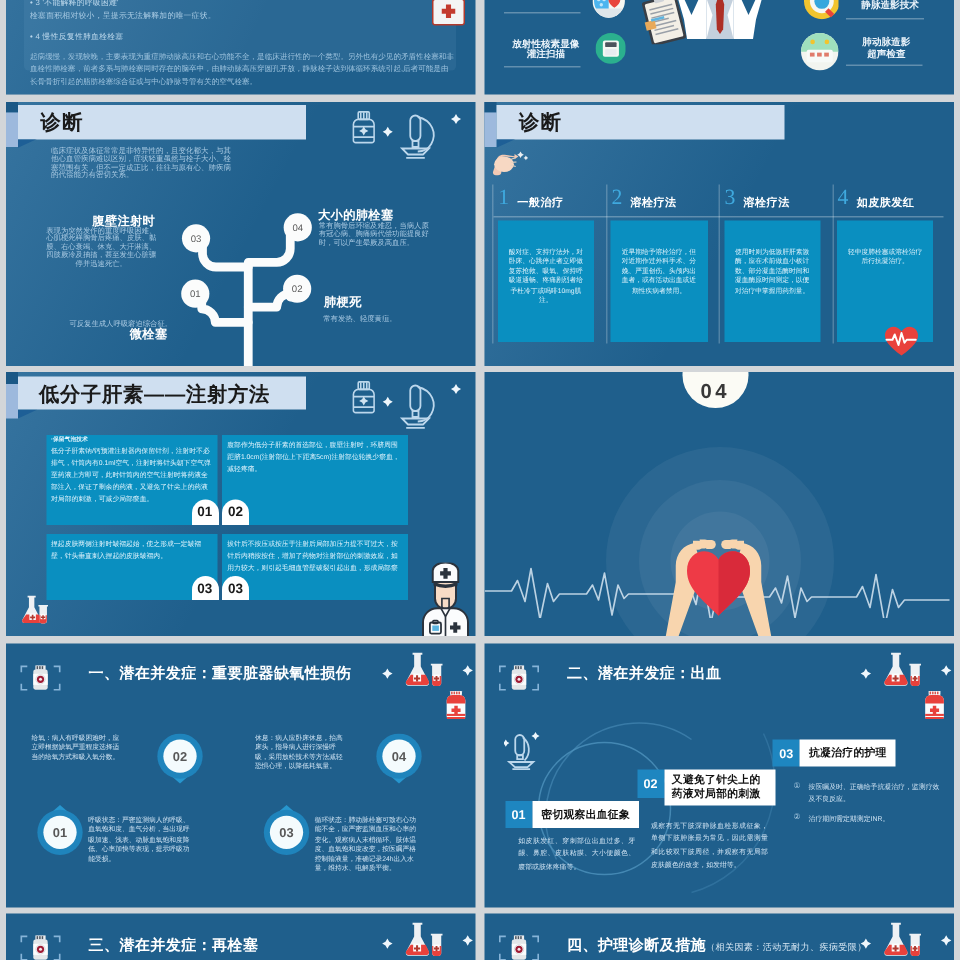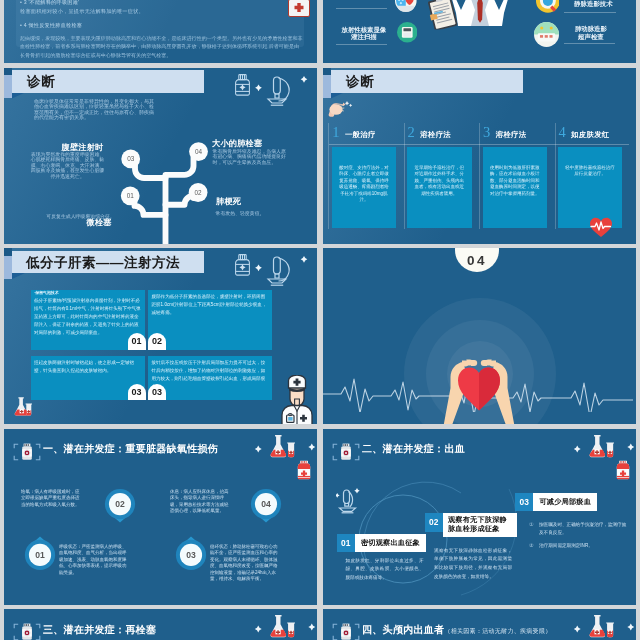--- a/index.html
+++ b/index.html
@@ -82,21 +82,21 @@
   #s6 .st{position:absolute;left:0;top:45px;width:313px;text-align:center;color:#fff;
       font-size:14.5px;font-weight:700;letter-spacing:1.3px;}
   #s6 .ring{position:absolute;border-radius:50%;left:50%;top:50%;transform:translate(-50%,-50%);}
   #s6 .r3{width:152px;height:152px;background:rgba(255,255,255,.055);margin-top:38px;}
   #s6 .r2i{width:108px;height:108px;background:rgba(255,255,255,.055);margin-top:38px;}
   #s6 .r1i{width:66px;height:66px;background:rgba(255,255,255,.055);margin-top:38px;}
   #s6 .ecg{position:absolute;left:0;top:124px;}
   #s6 .hands{position:absolute;left:110px;top:108px;}
 
   
-  .hdr{position:absolute;left:39px;top:13.5px;color:#fff;font-size:10px;font-weight:700;
+  .hdr{position:absolute;left:55px;top:13.5px;color:#fff;font-size:10px;font-weight:700;
        white-space:nowrap;letter-spacing:.3px;}
   .hsub{font-size:6px;font-weight:400;color:#d8e8f4;}
   #s7 .bdg{position:absolute;}
   #s7 .bt{position:absolute;color:#cfe3f3;font-size:4.5px;line-height:6.5px;word-break:break-all;}
   #s7 .pill{position:absolute;left:8.8px;top:14px;}
   #s7 .labdeco{position:absolute;left:249px;top:4.2px;transform:scale(1.05);transform-origin:0 0;}
   #s7 .pillsmall{position:absolute;left:291px;top:31.5px;transform:scale(.82);transform-origin:0 0;}
   #s8 .bn{position:absolute;width:18.4px;height:18.9px;background:#1E86C0;color:#fff;font-size:8.4px;
       font-weight:700;display:flex;align-items:center;justify-content:center;}
   #s8 .bh{position:absolute;height:18.9px;background:#fff;color:#111;font-size:7.2px;font-weight:700;
@@ -579,25 +579,25 @@
       </g>
       <path d="M21 1 l1 1.7 l1.7 1 l-1.7 1 l-1 1.7 l-1-1.7 l-1.7-1 l1.7-1z" fill="#eef6fc"></path>
       <path d="M1.2 6 l.9 1.5 l1.5 .9 l-1.5 .9 l-.9 1.5 l-.9-1.5 l-1.5-.9 l1.5-.9z" fill="#eef6fc"></path>
     </svg>
 
     <div class="bn" style="left:13.5px;top:105px">01</div>
     <div class="bh" style="left:31.9px;top:105px">密切观察出血征象</div>
     <div class="bt" style="left:22.5px;top:128px;width:78px">如皮肤发红、穿刺部位出血过多、牙龈、鼻腔、皮肤粘膜、大小便颜色、腹部或肢体疼痛等。</div>
 
     <div class="bn" style="left:101.5px;top:84.5px">02</div>
-    <div class="bh bh2" style="left:119.9px;top:84.5px;width:74px">观察有无下肢深静脉血栓形成征象</div>
+    <div class="bh bh2" style="left:119.9px;top:84.5px;width:74px">又避免了针尖上的药液对局部的刺激</div>
     <div class="bt" style="left:111px;top:118px;width:78px">观察有无下肢深静脉血栓形成征象，单侧下肢肿胀最为常见，因此需测量和比较双下肢周径，并观察有无局部皮肤颜色的改变，如发绀等。</div>
 
     <div class="bn" style="left:192px;top:64px">03</div>
-    <div class="bh" style="left:210.4px;top:64px">可减少局部瘀血</div>
+    <div class="bh" style="left:210.4px;top:64px">抗凝治疗的护理</div>
     <ol class="blist" style="left:203px;top:92px;width:88px">
       <li>按医嘱及时、正确给予抗凝治疗，监测疗效及不良反应。</li>
       <li>治疗期间需定期测定INR。</li>
     </ol>
   </div>
 
   <div class="slide c0 r4 strip" id="s9">
     <svg class="pill" width="28" height="18" viewBox="0 0 28 18">
       <g fill="none" stroke="#86b4d8" stroke-width="1.1">
         <path d="M5.2 1.2 H1.2 V5.2"></path>
@@ -662,17 +662,17 @@
         <path d="M21 2 h6.2 v1.4 h-1 v7.4 l5.1 9.7 a1.7 1.7 0 0 1 -1.5 2.5 H18.4 a1.7 1.7 0 0 1 -1.5 -2.5 l5.1 -9.7 V3.4 h-1z" fill="#eef1f4"></path>
         <path d="M19.9 16 h9.4 l2.0 4.1 a1.7 1.7 0 0 1 -1.5 2.5 H18.4 a1.7 1.7 0 0 1 -1.5 -2.5z" fill="#e8413c"></path>
         <rect x="21.4" y="15.3" width="5" height="5" fill="#fbfcfd"></rect>
         <path d="M23.2 16.4h1.3v1.3h1.3v1.3h-1.3v1.3h-1.3v-1.3h-1.3v-1.3h1.3z" fill="#b0392f"></path>
         <path d="M32.6 9 h7.4 v1.1 h-.8 v11.2 a1.8 1.8 0 0 1 -1.8 1.8 h-2.2 a1.8 1.8 0 0 1 -1.8 -1.8 V10.1 h-.8z" fill="#eef1f4"></path>
         <path d="M33.4 16.8 h5.8 v4.5 a1.8 1.8 0 0 1 -1.8 1.8 h-2.2 a1.8 1.8 0 0 1 -1.8 -1.8z" fill="#e8413c"></path>
         <rect x="34.2" y="15.9" width="4" height="4" fill="#fbfcfd"></rect>
         <path d="M35.6 16.8h1.2v1h1v1.2h-1v1h-1.2v-1h-1v-1.2h1z" fill="#b0392f"></path>
       </g>
     </svg>
-    <div class="hdr"><span>四、头颅内出血者</span><span class="hsub">（相关因素：活动无耐力、疾病受限）</span></div>
+    <div class="hdr"><span>四、护理诊断及措施</span><span class="hsub">（相关因素：活动无耐力、疾病受限）</span></div>
 
   </div>
 
 </div>
 
 </body></html>

